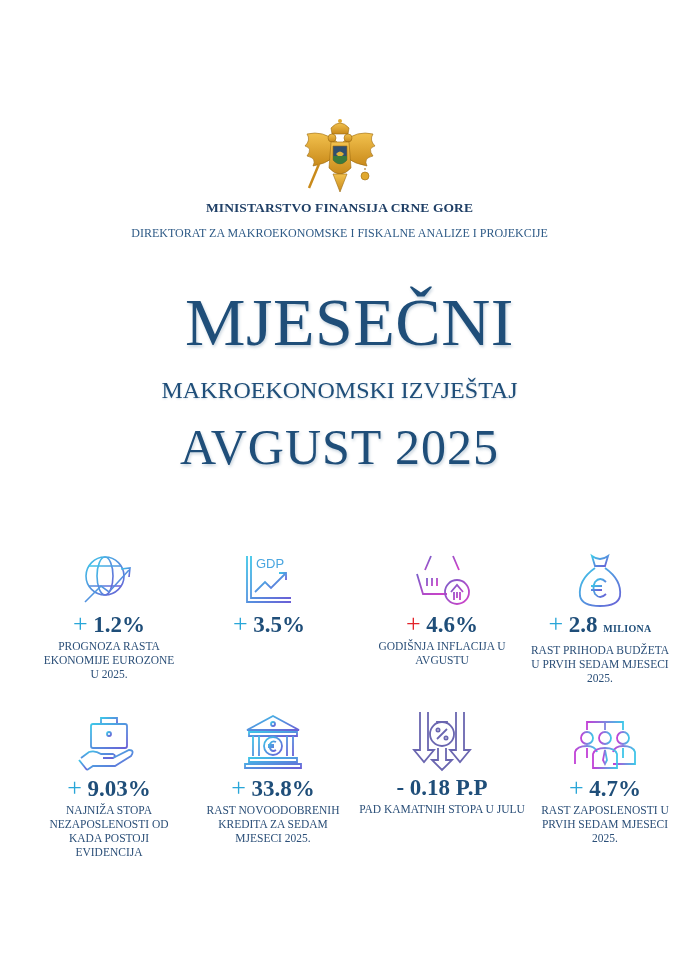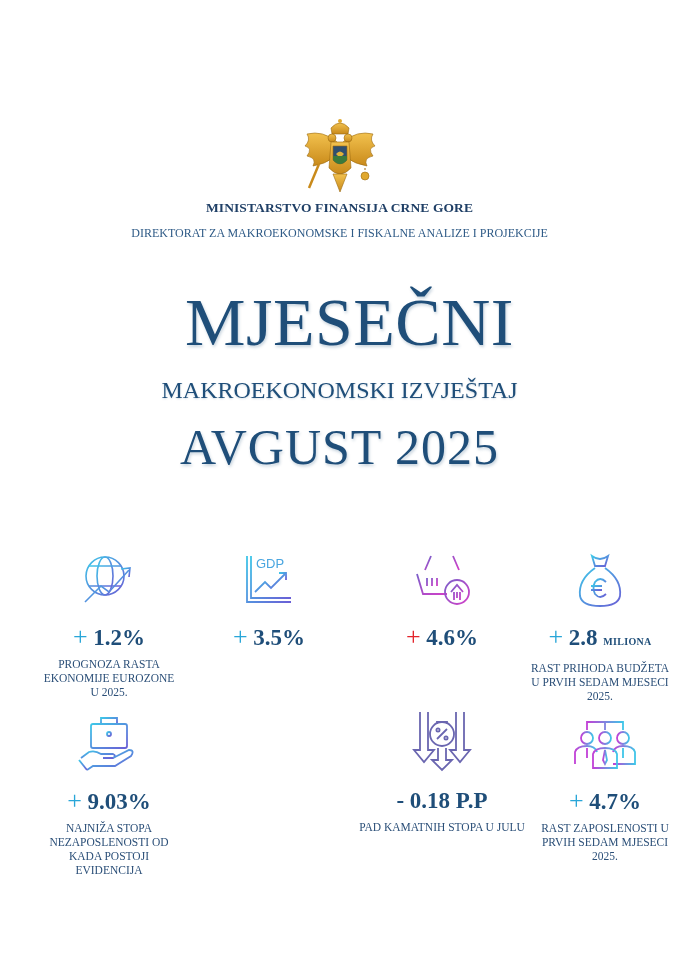--- a/index.html
+++ b/index.html
@@ -35,22 +35,22 @@
     position: absolute; left: 0; right: 0; top: 415px; text-align: center;
     font-size: 50px; line-height: 64px; color: #1f4e79; letter-spacing: 1px;
     text-shadow: 1px 2px 3px rgba(31,78,121,0.25);
   }
 
   .stat {
     position: absolute; width: 170px; text-align: center;
   }
   .stat .icon { display: block; margin: 0 auto; }
   .stat .value {
-    font-weight: bold; font-size: 23px; line-height: 34px; color: #1f4e79;
-    white-space: nowrap; margin-top: 10px;
+    font-weight: bold; font-size: 23px; line-height: 24px; color: #1f4e79;
+    white-space: nowrap; margin-top: 2px;
   }
   .stat .sign { color: #29a6d8; font-weight: normal; font-size: 26px; }
   .stat .sign.red { color: #e3242b; }
   .stat .sign.minus { color: #1f4e79; font-weight: bold; font-size: 23px; }
   .stat .unit { font-size: 10px; letter-spacing: 0.3px; }
   .stat .desc {
     font-size: 11.5px; line-height: 14px; color: #2b4f78;
     text-transform: uppercase; margin: 2px auto 0; width: 140px;
   }
 </style>
@@ -147,20 +147,21 @@
       <g fill="none" stroke="url(#ig2)" stroke-width="1.8">
         <path d="M18 18 L24 4 M46 4 L52 18"></path>
         <path d="M6 18 H64"></path>
         <path d="M10 22 L16 42 H40"></path>
         <path d="M20 26 V34 M25 26 V34 M30 26 V34"></path>
         <circle cx="50" cy="40" r="12"></circle>
         <path d="M44 40 L50 33 L56 40 M47 40 V48 M53 40 V48 M50 40 V46"></path>
       </g>
     </svg>
     <div class="value"><span class="sign red">+</span> <span>4.6%</span></div>
+    <div class="desc">GODIŠNJA INFLACIJA U AVGUSTU</div>
   </div>
 
   <div class="stat" style="left:515px; top:552px;">
     <svg class="icon" width="60" height="58" viewBox="0 0 60 58">
       <g fill="none" stroke="url(#ig)" stroke-width="1.8">
         <path d="M22 4 Q30 10 38 4 L35 14 H25 Z"></path>
         <path d="M25 16 Q8 28 10 44 Q12 54 30 54 Q48 54 50 44 Q52 28 35 16"></path>
         <path d="M36 30 Q30 24 25 30 Q22 36 25 42 Q30 48 36 42"></path>
         <path d="M21 34 H32 M21 38 H32"></path>
       </g>
@@ -178,20 +179,35 @@
         <circle cx="32" cy="22" r="2"></circle>
         <path d="M4 46 L12 40 Q18 38 24 42 H36 Q40 44 36 46 H26"></path>
         <path d="M36 46 L52 38 Q58 38 54 44 L38 54 H16 L10 58"></path>
         <path d="M2 48 L10 58"></path>
       </g>
     </svg>
     <div class="value"><span class="sign">+</span> <span>9.03%</span></div>
     <div class="desc">NAJNIŽA STOPA NEZAPOSLENOSTI OD KADA POSTOJI EVIDENCIJA</div>
   </div>
 
+  <div class="stat" style="left:188px; top:712px;">
+    <svg class="icon" width="64" height="62" viewBox="0 0 64 62">
+      <g fill="none" stroke="url(#ig)" stroke-width="1.8">
+        <path d="M6 18 L32 4 L58 18 Z"></path>
+        <circle cx="32" cy="12" r="2"></circle>
+        <path d="M8 20 H56 V24 H8 Z"></path>
+        <path d="M12 24 V44 M18 24 V44 M46 24 V44 M52 24 V44"></path>
+        <circle cx="32" cy="34" r="9"></circle>
+        <path d="M35 30 Q31 28 29 32 Q28 36 30 38 Q32 40 35 38 M27 33 H33 M27 35 H33"></path>
+        <path d="M8 46 H56 V50 H8 Z M4 52 H60 V56 H4 Z"></path>
+      </g>
+    </svg>
+    <div class="value"><span class="sign">+</span> <span>33.8%</span></div>
+    <div class="desc">RAST NOVOODOBRENIH KREDITA ZA SEDAM MJESECI 2025.</div>
+  </div>
 
   <div class="stat" style="left:357px; top:708px;">
     <svg class="icon" width="64" height="66" viewBox="0 0 64 66">
       <g fill="none" stroke="#6a66b0" stroke-width="1.8">
         <path d="M10 4 V42 H4 L14 54 L24 42 H18 V4"></path>
         <path d="M46 4 V42 H40 L50 54 L60 42 H54 V4"></path>
         <path d="M28 40 V52 H22 L32 62 L42 52 H36 V40"></path>
         <circle cx="32" cy="26" r="12"></circle>
         <path d="M27 16 V14 H37 V16"></path>
         <path d="M27 31 L37 21"></path>

